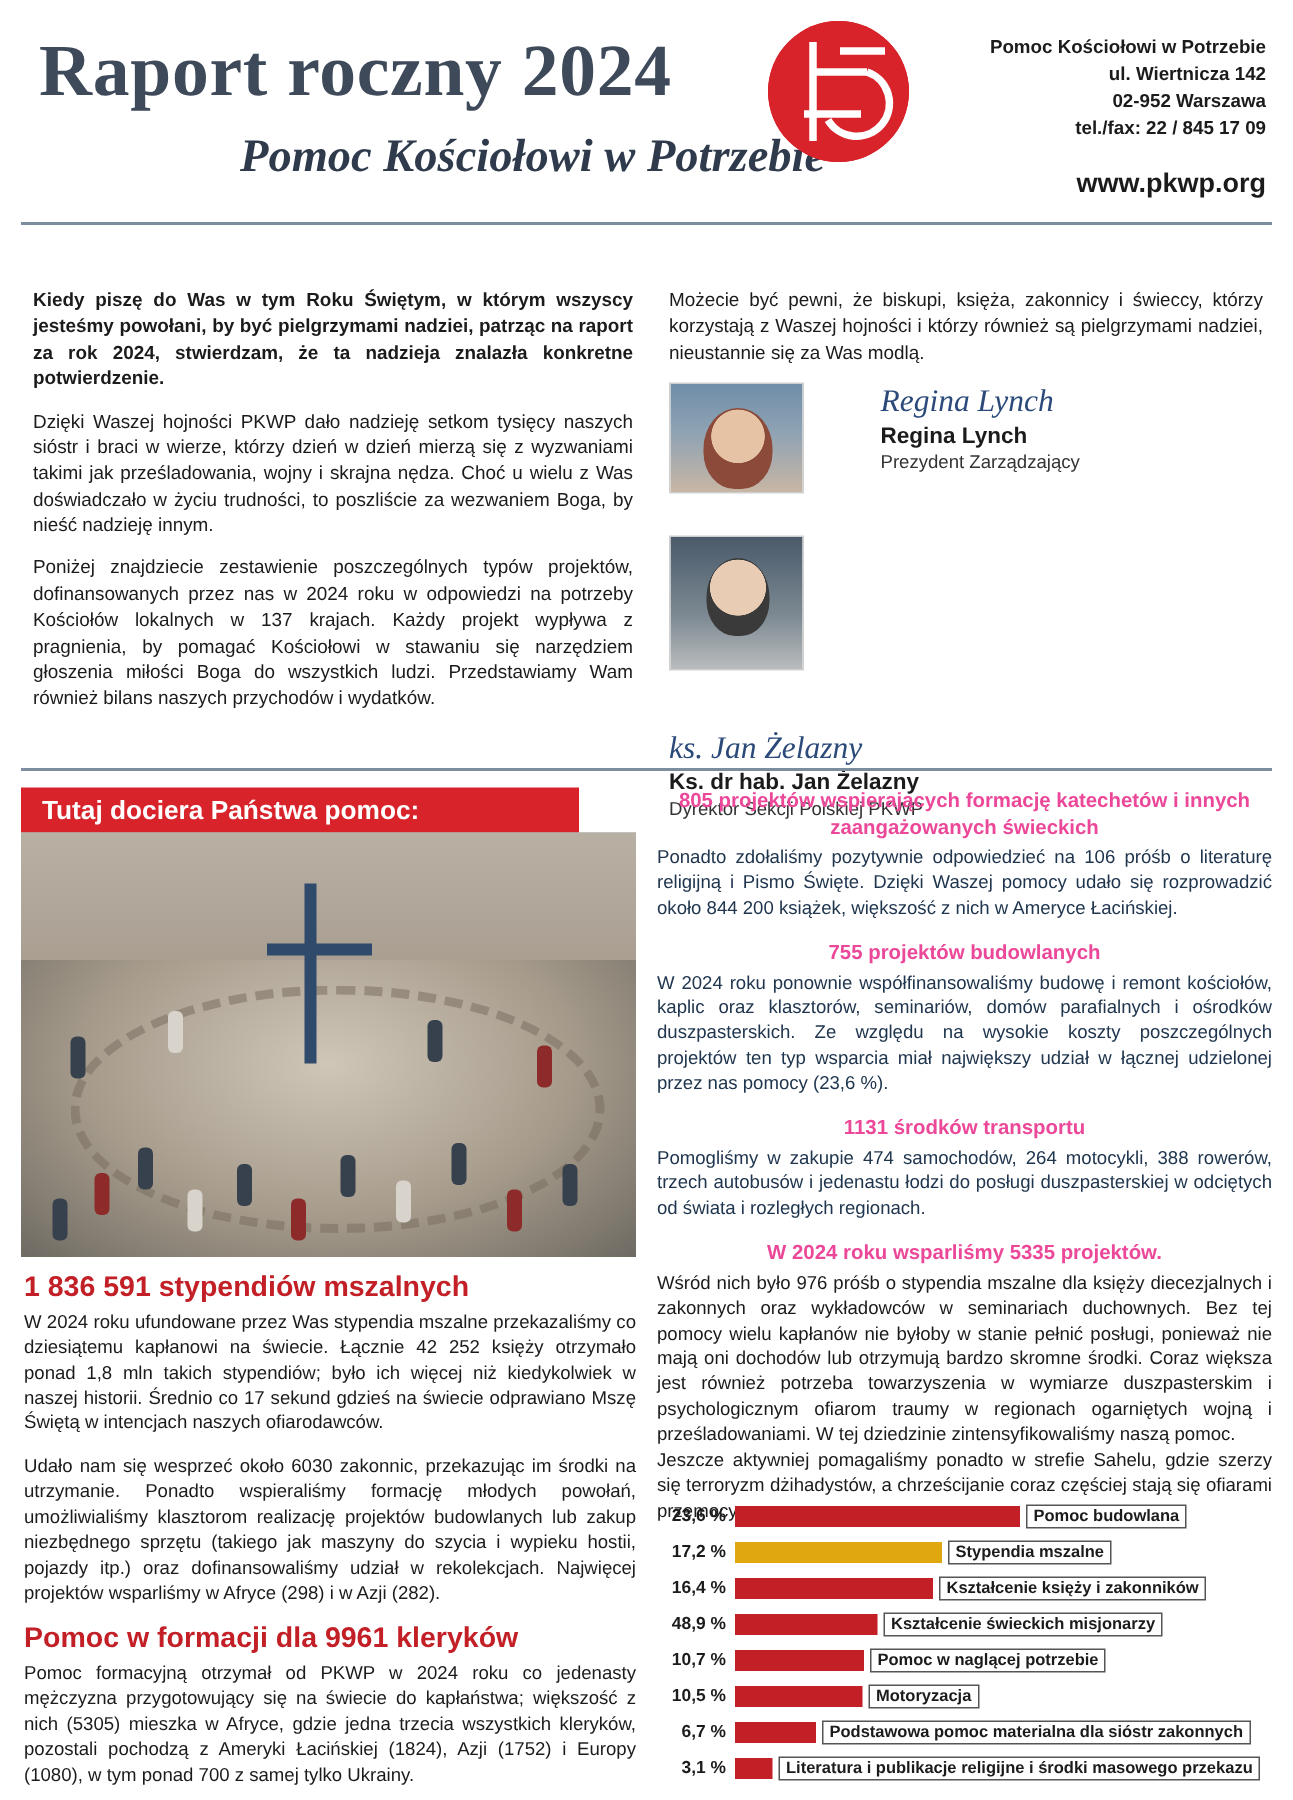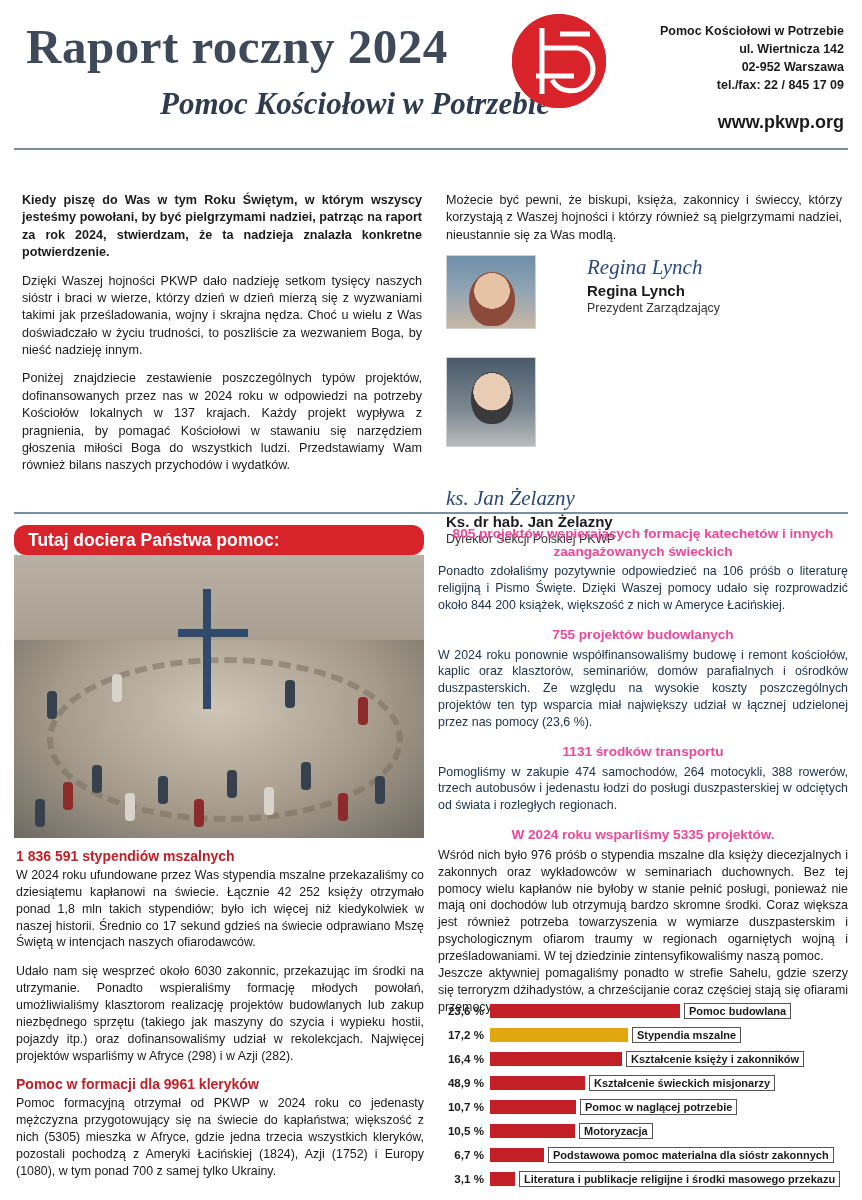--- a/index.html
+++ b/index.html
@@ -69,21 +69,21 @@
   .sigrole{font-size:12.4px;color:#333;margin-top:2px;}
   .sigscript{
     font-family:"Liberation Serif",serif;font-style:italic;font-size:21px;color:#2b4a7a;
     margin-bottom:-2px;
   }
 
   
   .band-rule{position:absolute;left:14px;right:14px;height:2px;background:#7d8da0;}
 
   .redbar{
-    position:absolute;left:14px;top:525px;width:410px;height:30px;background:#d8232a;border-radius:12px;
+    position:absolute;left:14px;top:525px;width:372px;height:30px;background:#d8232a;
   }
   .redbar span{
     color:#fff;font-weight:bold;font-size:17.5px;line-height:30px;margin-left:14px;
     font-family:"Liberation Sans",sans-serif;
   }
   .bigphoto{
     position:absolute;left:14px;top:555px;width:410px;height:283px;overflow:hidden;
     background:#8c8c8c;
   }
   .bigphoto .sky{position:absolute;left:0;top:0;width:100%;height:38%;
@@ -96,21 +96,21 @@
   .bigphoto .person{position:absolute;bottom:4%;width:10px;height:28px;border-radius:4px;background:#37414d;}
   .bigphoto .red{background:#8d2b2b;}
   .bigphoto .white{background:#d8d4cc;}
 
   .rightcol{position:absolute;left:438px;top:525px;width:410px;}
   .head-red{color:#ec4899;font-weight:bold;font-size:13.6px;line-height:1.3;margin:0 0 3px 0;text-align:center;}
   .body-blue{color:#20364f;font-size:12.4px;line-height:1.36;text-align:justify;margin:0 0 12px 0;}
   .body-dark{color:#1b1b1b;font-size:12.4px;line-height:1.36;text-align:justify;margin:0 0 12px 0;}
 
   .leftcol2{position:absolute;left:16px;top:848px;width:408px;}
-  .head-red2{color:#c21f26;font-weight:bold;font-size:14px;margin:0 0 3px 0;}
+  .head-red2{color:#c21f26;font-weight:bold;font-size:19px;margin:0 0 3px 0;}
 
   
   .chart{position:absolute;left:438px;top:1000px;width:412px;}
   .chartrow{display:flex;align-items:center;height:21px;margin-bottom:3px;}
   .chartval{width:46px;text-align:right;font-size:11.6px;font-weight:bold;color:#1b1b1b;padding-right:6px;}
   .bar{height:14px;background:#c21f26;}
   .chartlabel{
     font-size:11px;font-weight:bold;color:#1b1b1b;
     border:1.2px solid #555;padding:1px 4px;margin-left:4px;white-space:nowrap;background:#fff;
   }

